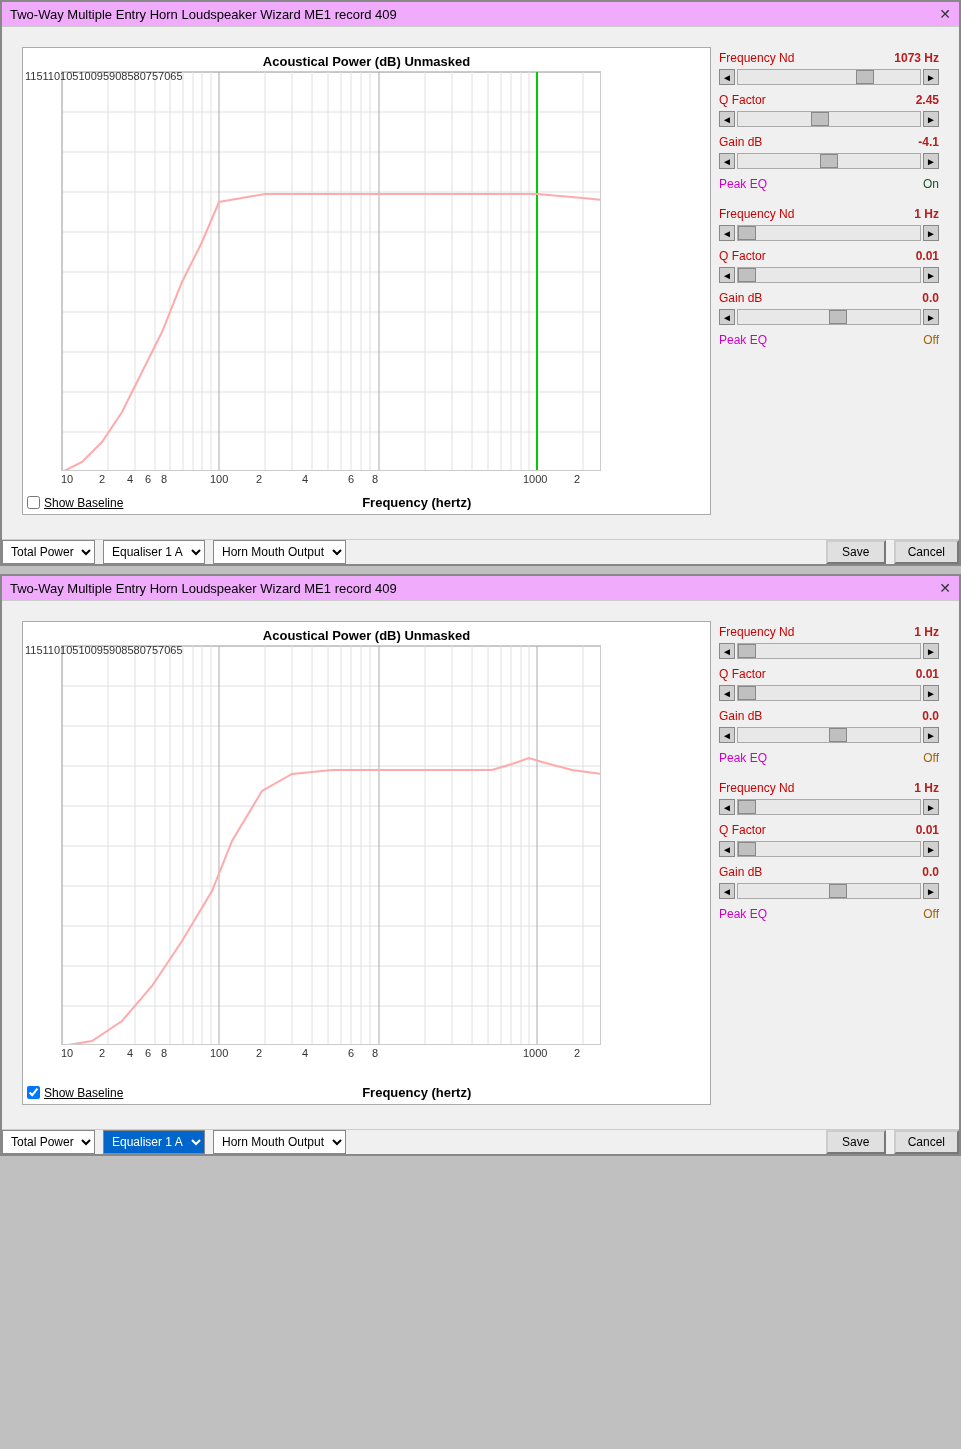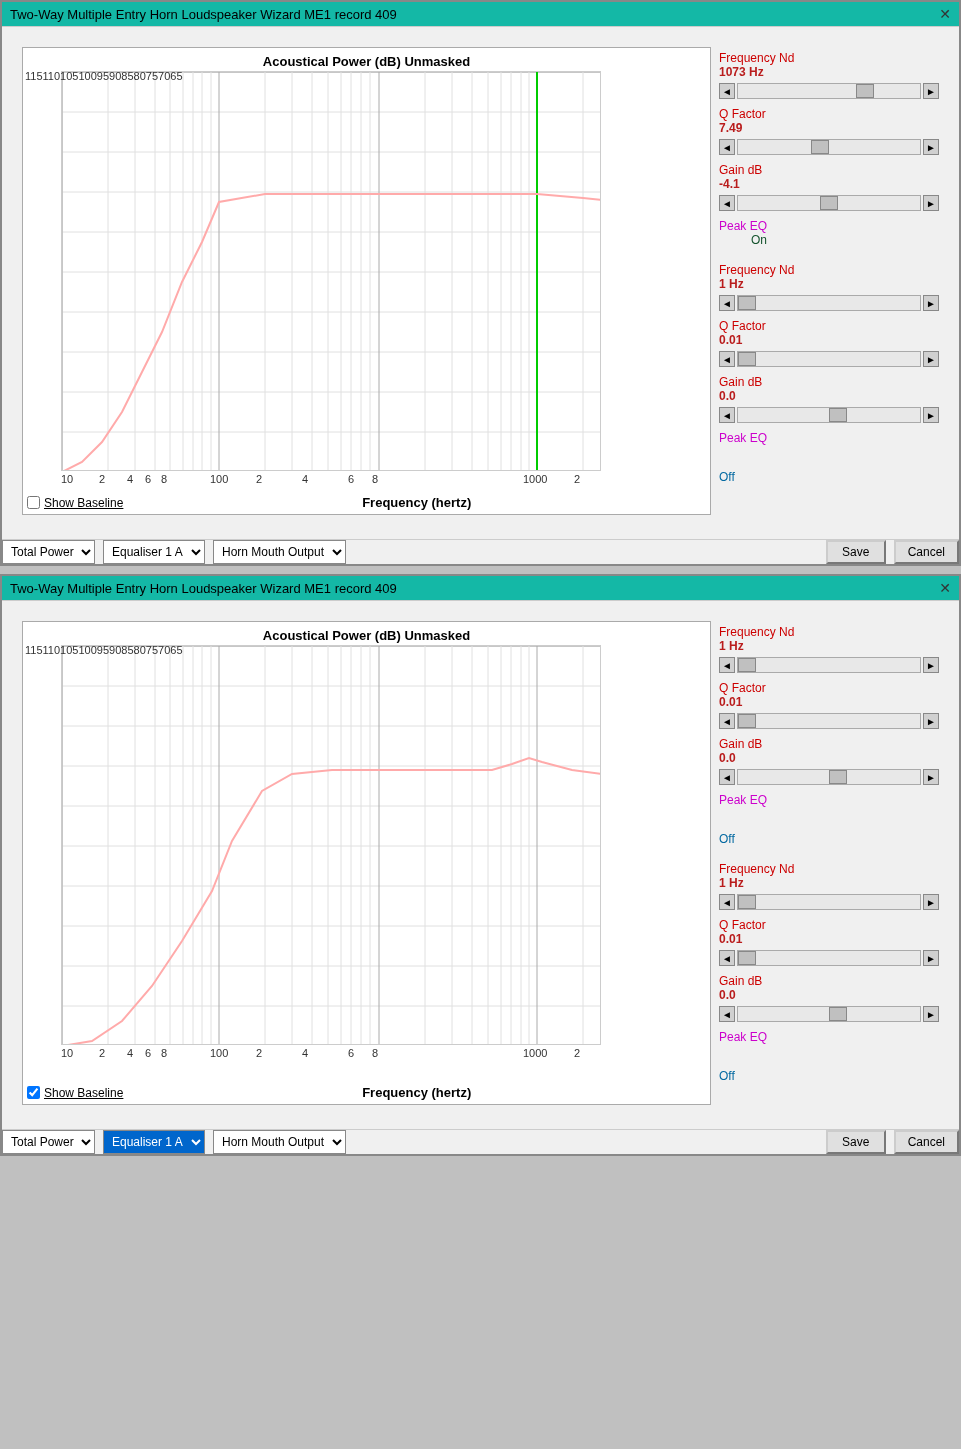--- a/index.html
+++ b/index.html
@@ -9,21 +9,21 @@
       font-size: 12px;
       width: 961px;
     }
     .window {
       background: #f0f0f0;
       border: 2px solid #888;
       margin: 0 0 8px 0;
       width: 961px;
     }
     .titlebar {
-      background: #14b8a6;
+      background: #f0abfc;
       border-bottom: 1px solid #ccc;
       padding: 4px 8px;
       display: flex;
       justify-content: space-between;
       align-items: center;
       font-size: 13px;
     }
     .titlebar .close-btn {
       cursor: pointer;
       font-size: 14px;
@@ -87,34 +87,34 @@
     .right-panel {
       width: 220px;
       display: flex;
       flex-direction: column;
       gap: 4px;
       padding: 4px 0;
     }
     .param-row {
       display: flex;
       justify-content: space-between;
+      align-items: center;
       margin-bottom: 0;
-      flex-direction: column;
     }
     .param-label {
       font-size: 12px;
     }
     .param-label.pink { color: #cc00cc; }
     .param-label.red { color: #cc0000; }
     .param-value {
       font-size: 12px;
     }
     .param-value.blue { color: #b91c1c; font-weight: bold; }
     .param-value.green { color: #14532d; margin-left: 32px; }
-    .param-value.black { color: #0369a1; margin-top: 25px; }
+    .param-value.black { color: #a16207; }
     .slider-row {
       display: flex;
       align-items: center;
       gap: 2px;
       margin-bottom: 4px;
     }
     .slider-arrow {
       width: 16px;
       height: 16px;
       background: #d0d0d0;
@@ -316,21 +316,21 @@
       <div class="slider-row">
         <div class="slider-arrow">◄</div>
         <div class="slider-track">
           <div class="slider-thumb" style="left:65%;"></div>
         </div>
         <div class="slider-arrow">►</div>
       </div>
 
       <div class="param-row">
         <span class="param-label red">Q Factor</span>
-        <span class="param-value blue">7.49</span>
+        <span class="param-value blue">2.45</span>
       </div>
       <div class="slider-row">
         <div class="slider-arrow">◄</div>
         <div class="slider-track">
           <div class="slider-thumb" style="left:40%;"></div>
         </div>
         <div class="slider-arrow">►</div>
       </div>
 
       <div class="param-row">

